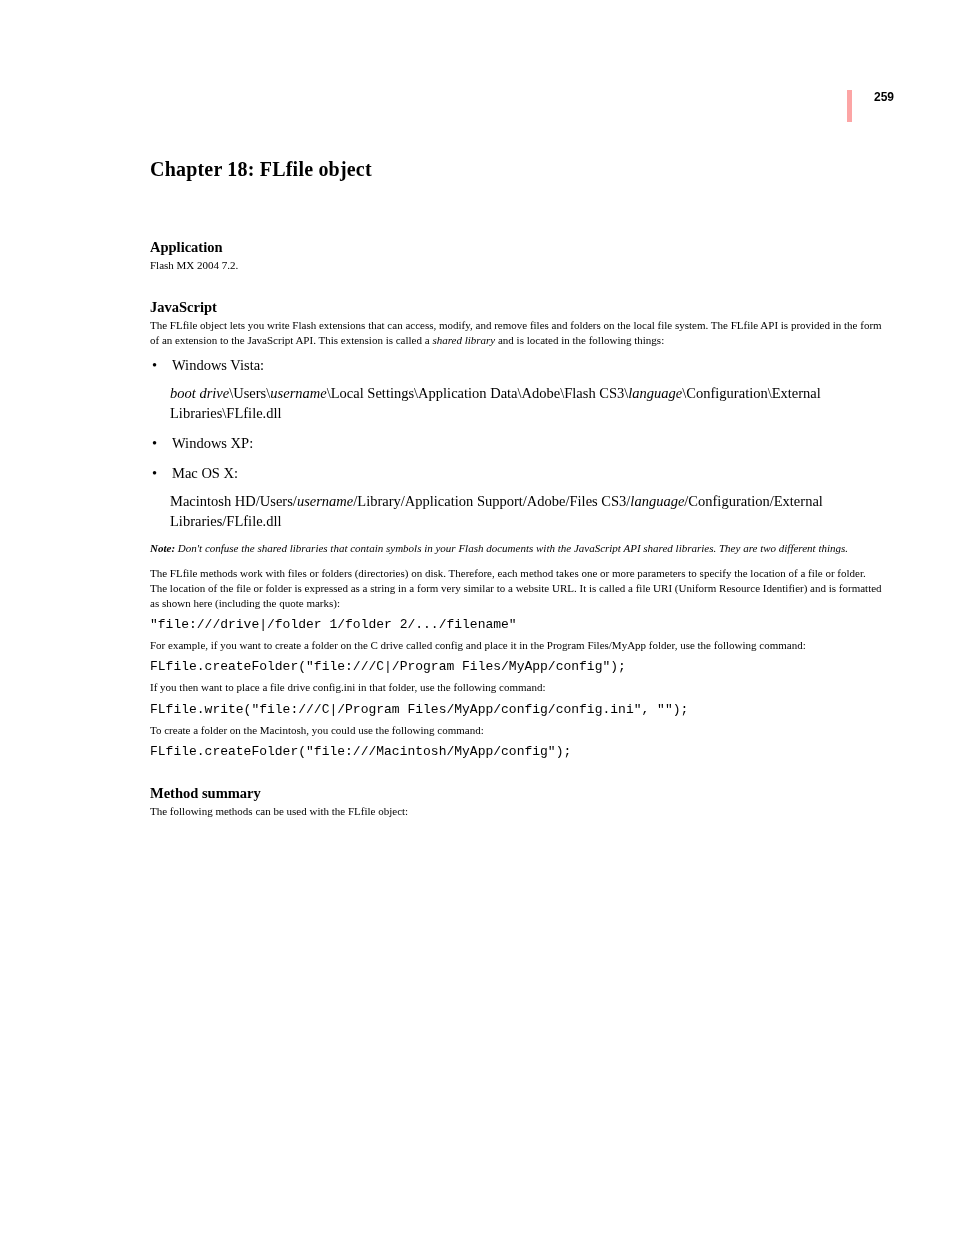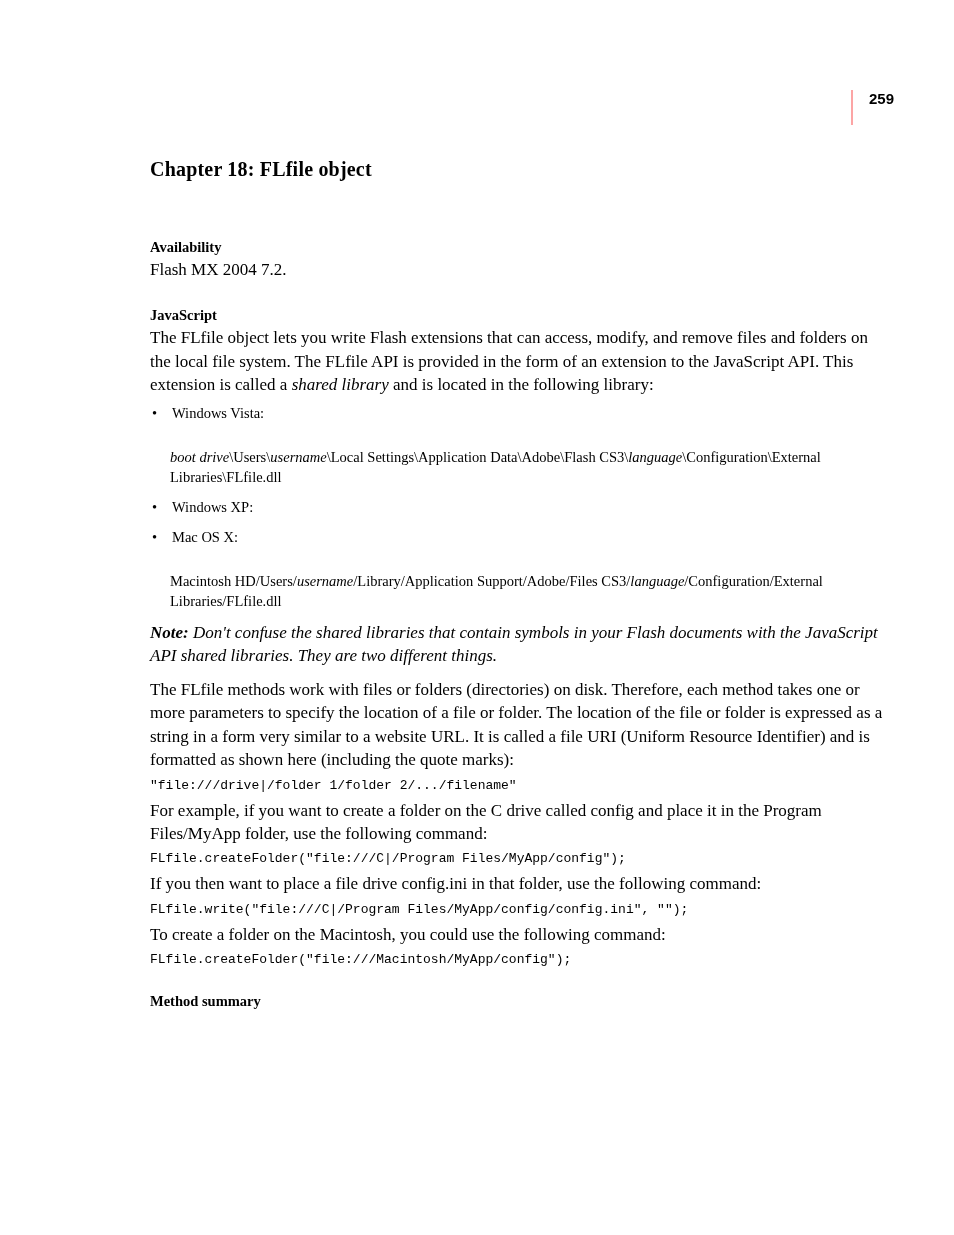--- a/index.html
+++ b/index.html
@@ -13,40 +13,40 @@
   .page {
     padding: 90px 70px 60px 150px;
     position: relative;
   }
   .pagenum {
     position: absolute;
     top: 90px;
     right: 60px;
     font-family: "Myriad Pro", "Helvetica Neue", Arial, sans-serif;
     font-weight: bold;
-    font-size: 15px;
-    border-left: 2px solid #fca5a5;
-    padding-left: 16px;
+    font-size: 12px;
+    border-left: 5px solid #fca5a5;
+    padding-left: 22px;
     padding-bottom: 18px;
   }
   h1.chapter-title {
     font-family: "Minion Pro", "Times New Roman", Georgia, serif;
     font-weight: bold;
     font-size: 20px;
     margin: 68px 0 58px 0;
     letter-spacing: 0.2px;
   }
   .section-head {
     font-weight: bold;
     font-size: 14.5px;
     margin-top: 26px;
     margin-bottom: 2px;
   }
   p {
-    font-size: 17px;
+    font-size: 11px;
     line-height: 1.38;
     margin: 0 0 4px 0;
   }
   .ital { font-style: italic; }
   ul.bullets {
     list-style: none;
     padding: 0;
     margin: 6px 0 0 0;
   }
   ul.bullets > li {
@@ -59,21 +59,21 @@
   }
   .bullet-mark {
     width: 20px;
     flex: 0 0 20px;
     text-align: left;
     padding-left: 2px;
   }
   .bullet-label { }
   .bullet-detail {
     margin-left: 20px;
-    margin-top: 24px;
+    margin-top: 8px;
     font-size: 14.5px;
     line-height: 1.38;
   }
   .code {
     font-family: "Courier New", Courier, monospace;
     font-size: 13px;
     margin: 6px 0 6px 0;
     white-space: pre-wrap;
   }
   .para { margin-top: 10px; }
@@ -82,26 +82,26 @@
 </style>
 </head>
 <body>
 
 <div class="page">
 
   <div class="pagenum">259</div>
 
   <h1 class="chapter-title">Chapter 18: FLfile object</h1>
 
-  <div class="section-head">Availability</div>
+  <div class="section-head">Application</div>
   <p>Flash MX 2004 7.2.</p>
 
   <div class="section-head">JavaScript</div>
   <p>
-    <span>The FLfile object lets you write Flash extensions that can access, modify, and remove files and folders on the local file system. The FLfile API is provided in the form of an extension to the JavaScript API. This extension is called a </span><span class="ital">shared library</span><span> and is located in the following library:</span>
+    <span>The FLfile object lets you write Flash extensions that can access, modify, and remove files and folders on the local file system. The FLfile API is provided in the form of an extension to the JavaScript API. This extension is called a </span><span class="ital">shared library</span><span> and is located in the following things:</span>
   </p>
 
   <ul class="bullets" id="bullets">
       <li>
         <div class="bullet-row">
           <div class="bullet-mark">•</div>
           <div class="bullet-label">Windows Vista:</div>
         </div>
         <div class="bullet-detail"><span class="ital">boot drive</span><span>\Users\</span><span class="ital">username</span><span>\Local Settings\Application Data\Adobe\Flash CS3\</span><span class="ital">language</span><span>\Configuration\External Libraries\FLfile.dll</span></div>
       </li>
@@ -131,14 +131,15 @@
   <p>For example, if you want to create a folder on the C drive called config and place it in the Program Files/MyApp folder, use the following command:</p>
   <div class="code">FLfile.createFolder("file:///C|/Program Files/MyApp/config");</div>
 
   <p>If you then want to place a file drive config.ini in that folder, use the following command:</p>
   <div class="code">FLfile.write("file:///C|/Program Files/MyApp/config/config.ini", "");</div>
 
   <p>To create a folder on the Macintosh, you could use the following command:</p>
   <div class="code">FLfile.createFolder("file:///Macintosh/MyApp/config");</div>
 
   <div class="section-head">Method summary</div>
+  <p>The following methods can be used with the FLfile object:</p>
 
 </div>
 
 </body></html>

